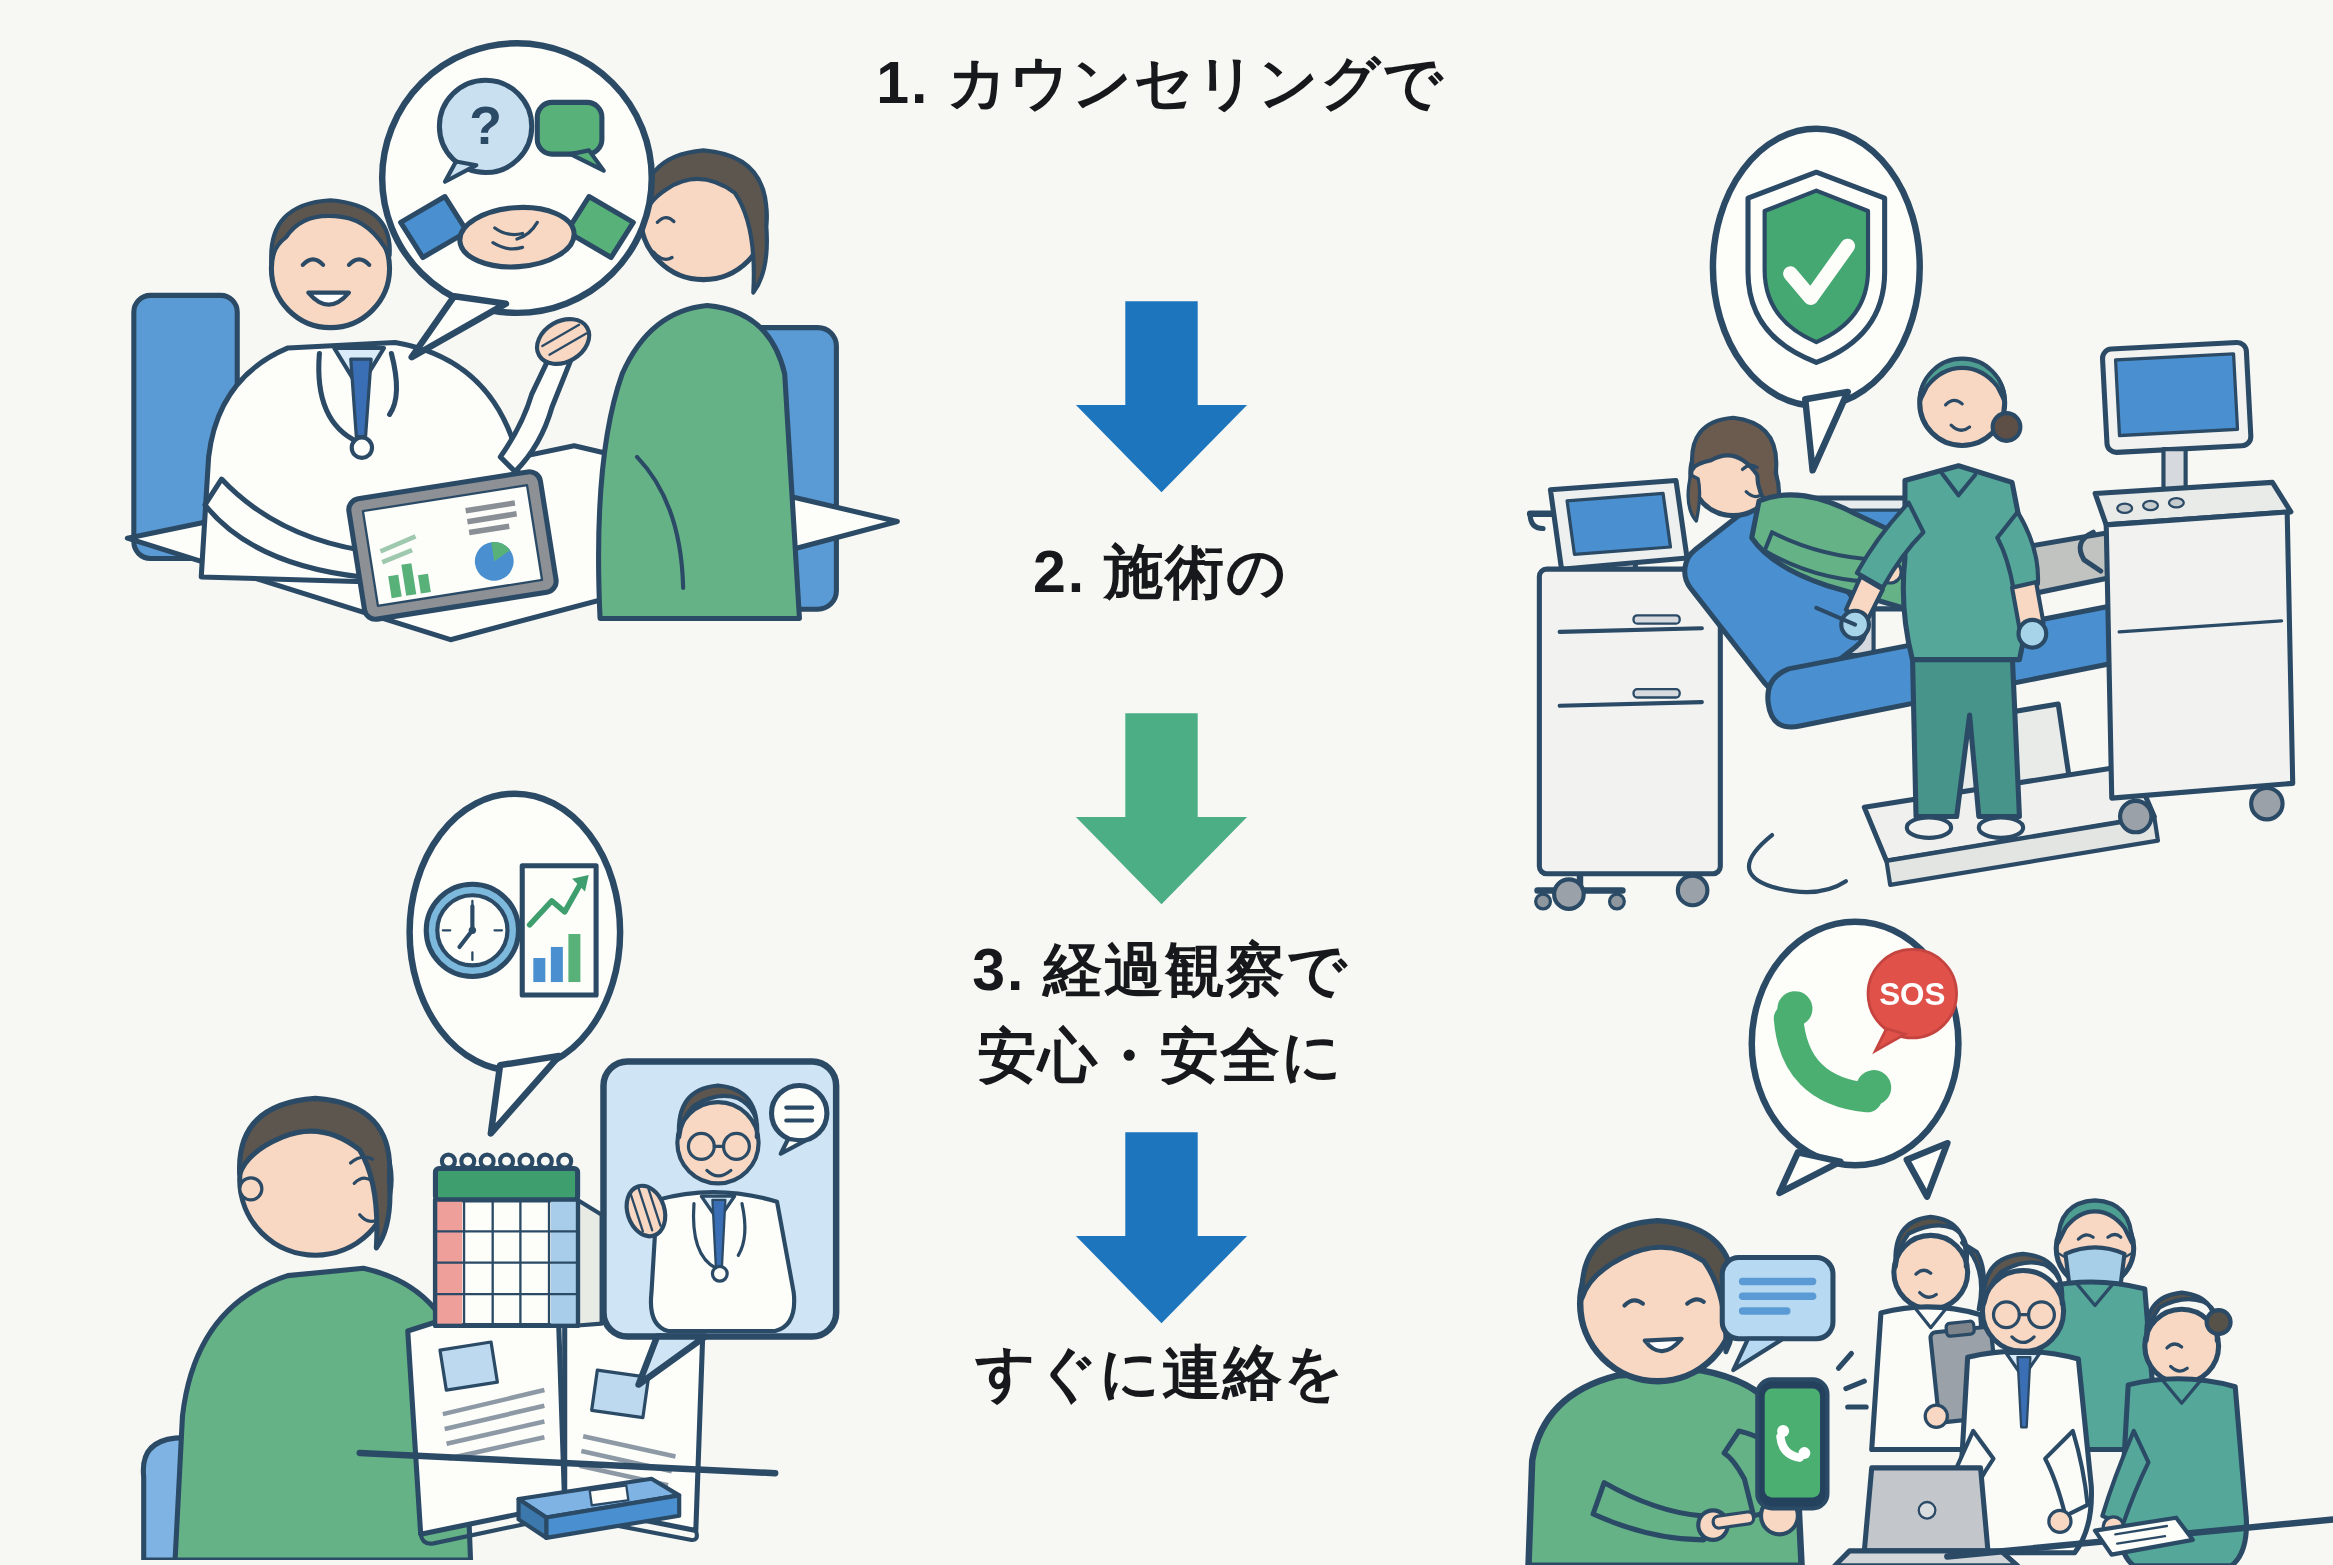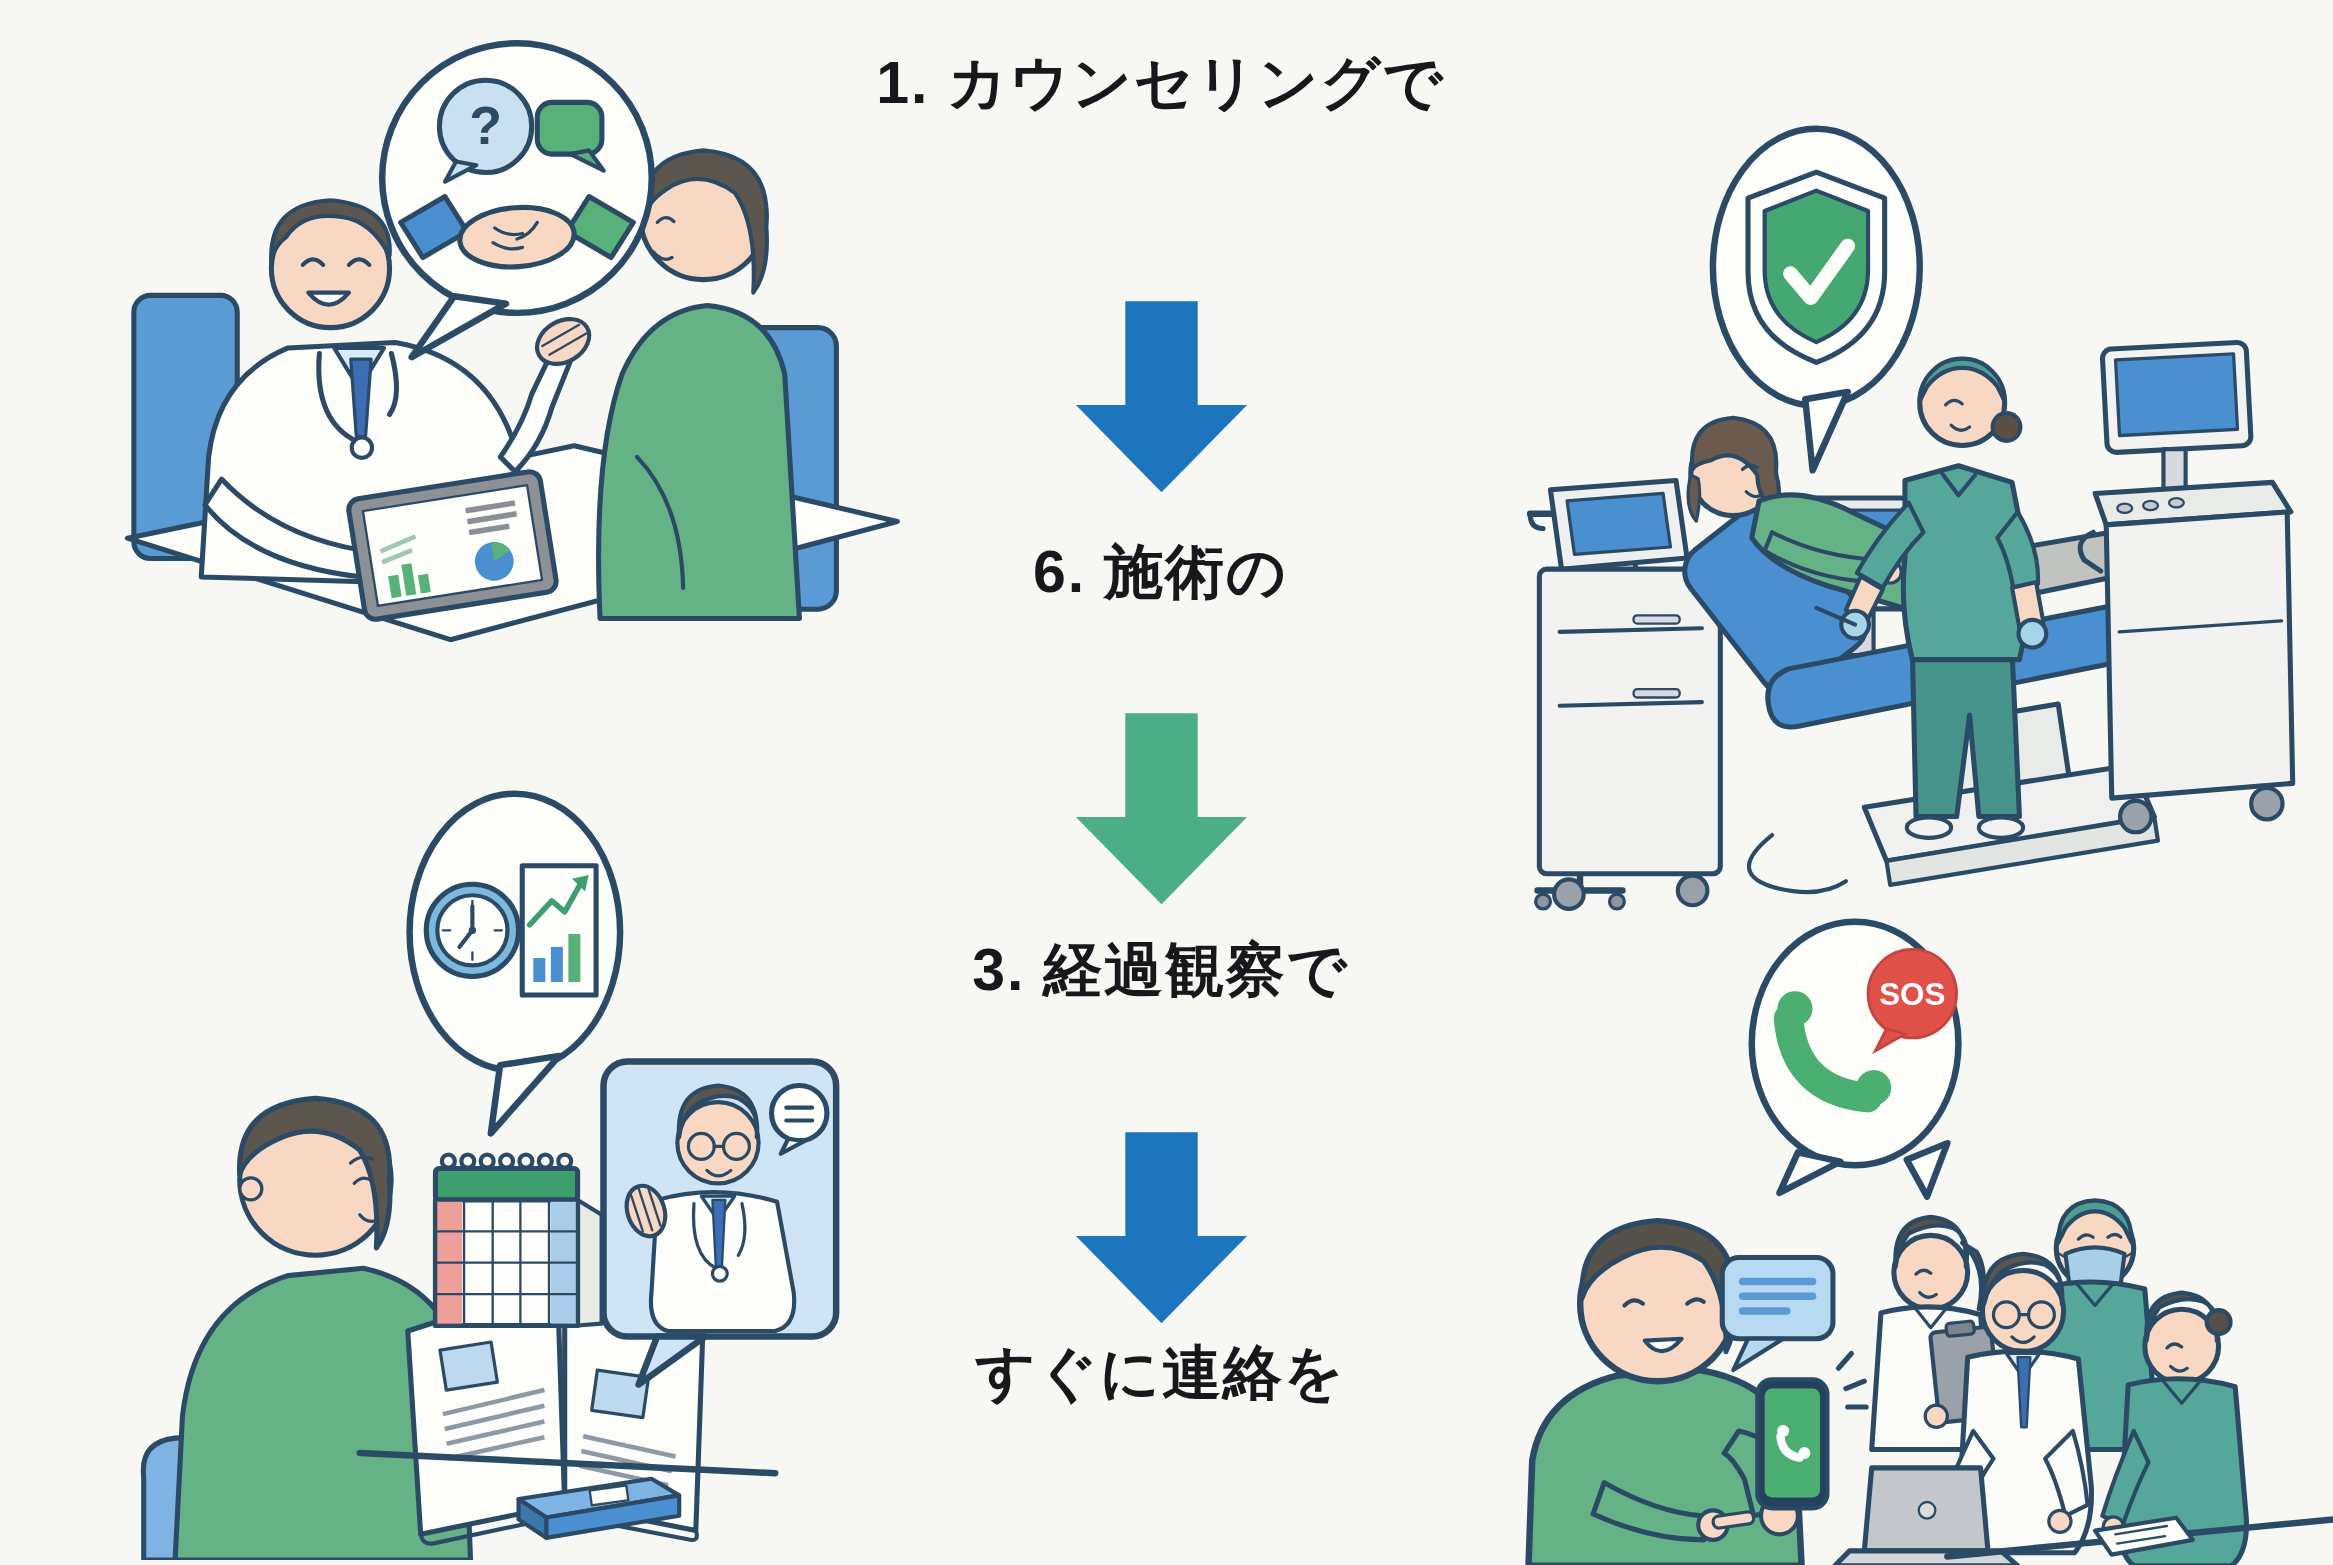--- a/index.html
+++ b/index.html
@@ -22,29 +22,30 @@
 
 <div class="step" style="top:41px">
   <div class="line">1. カウンセリングで</div>
 </div>
 
 <svg class="arrow" style="top:301px" viewBox="0 0 220 235">
   <polygon points="66,0 154,0 154,126 214,126 110,232 6,126 66,126" fill="#1d76bd"></polygon>
 </svg>
 
 <div class="step" style="top:530px">
-  <div class="line">6. 施術の</div>
+  <div class="line">2. 施術の</div>
 </div>
 
 <svg class="arrow" style="top:713px" viewBox="0 0 220 235">
   <polygon points="66,0 154,0 154,126 214,126 110,232 6,126 66,126" fill="#4bae85"></polygon>
 </svg>
 
 <div class="step" style="top:928px">
   <div class="line">3. 経過観察で</div>
+  <div class="line">安心・安全に</div>
 </div>
 
 <svg class="arrow" style="top:1132px" viewBox="0 0 220 235">
   <polygon points="66,0 154,0 154,126 214,126 110,232 6,126 66,126" fill="#1d76bd"></polygon>
 </svg>
 
 <div class="step" style="top:1331px">
   <div class="line">すぐに連絡を</div>
 </div>
 

